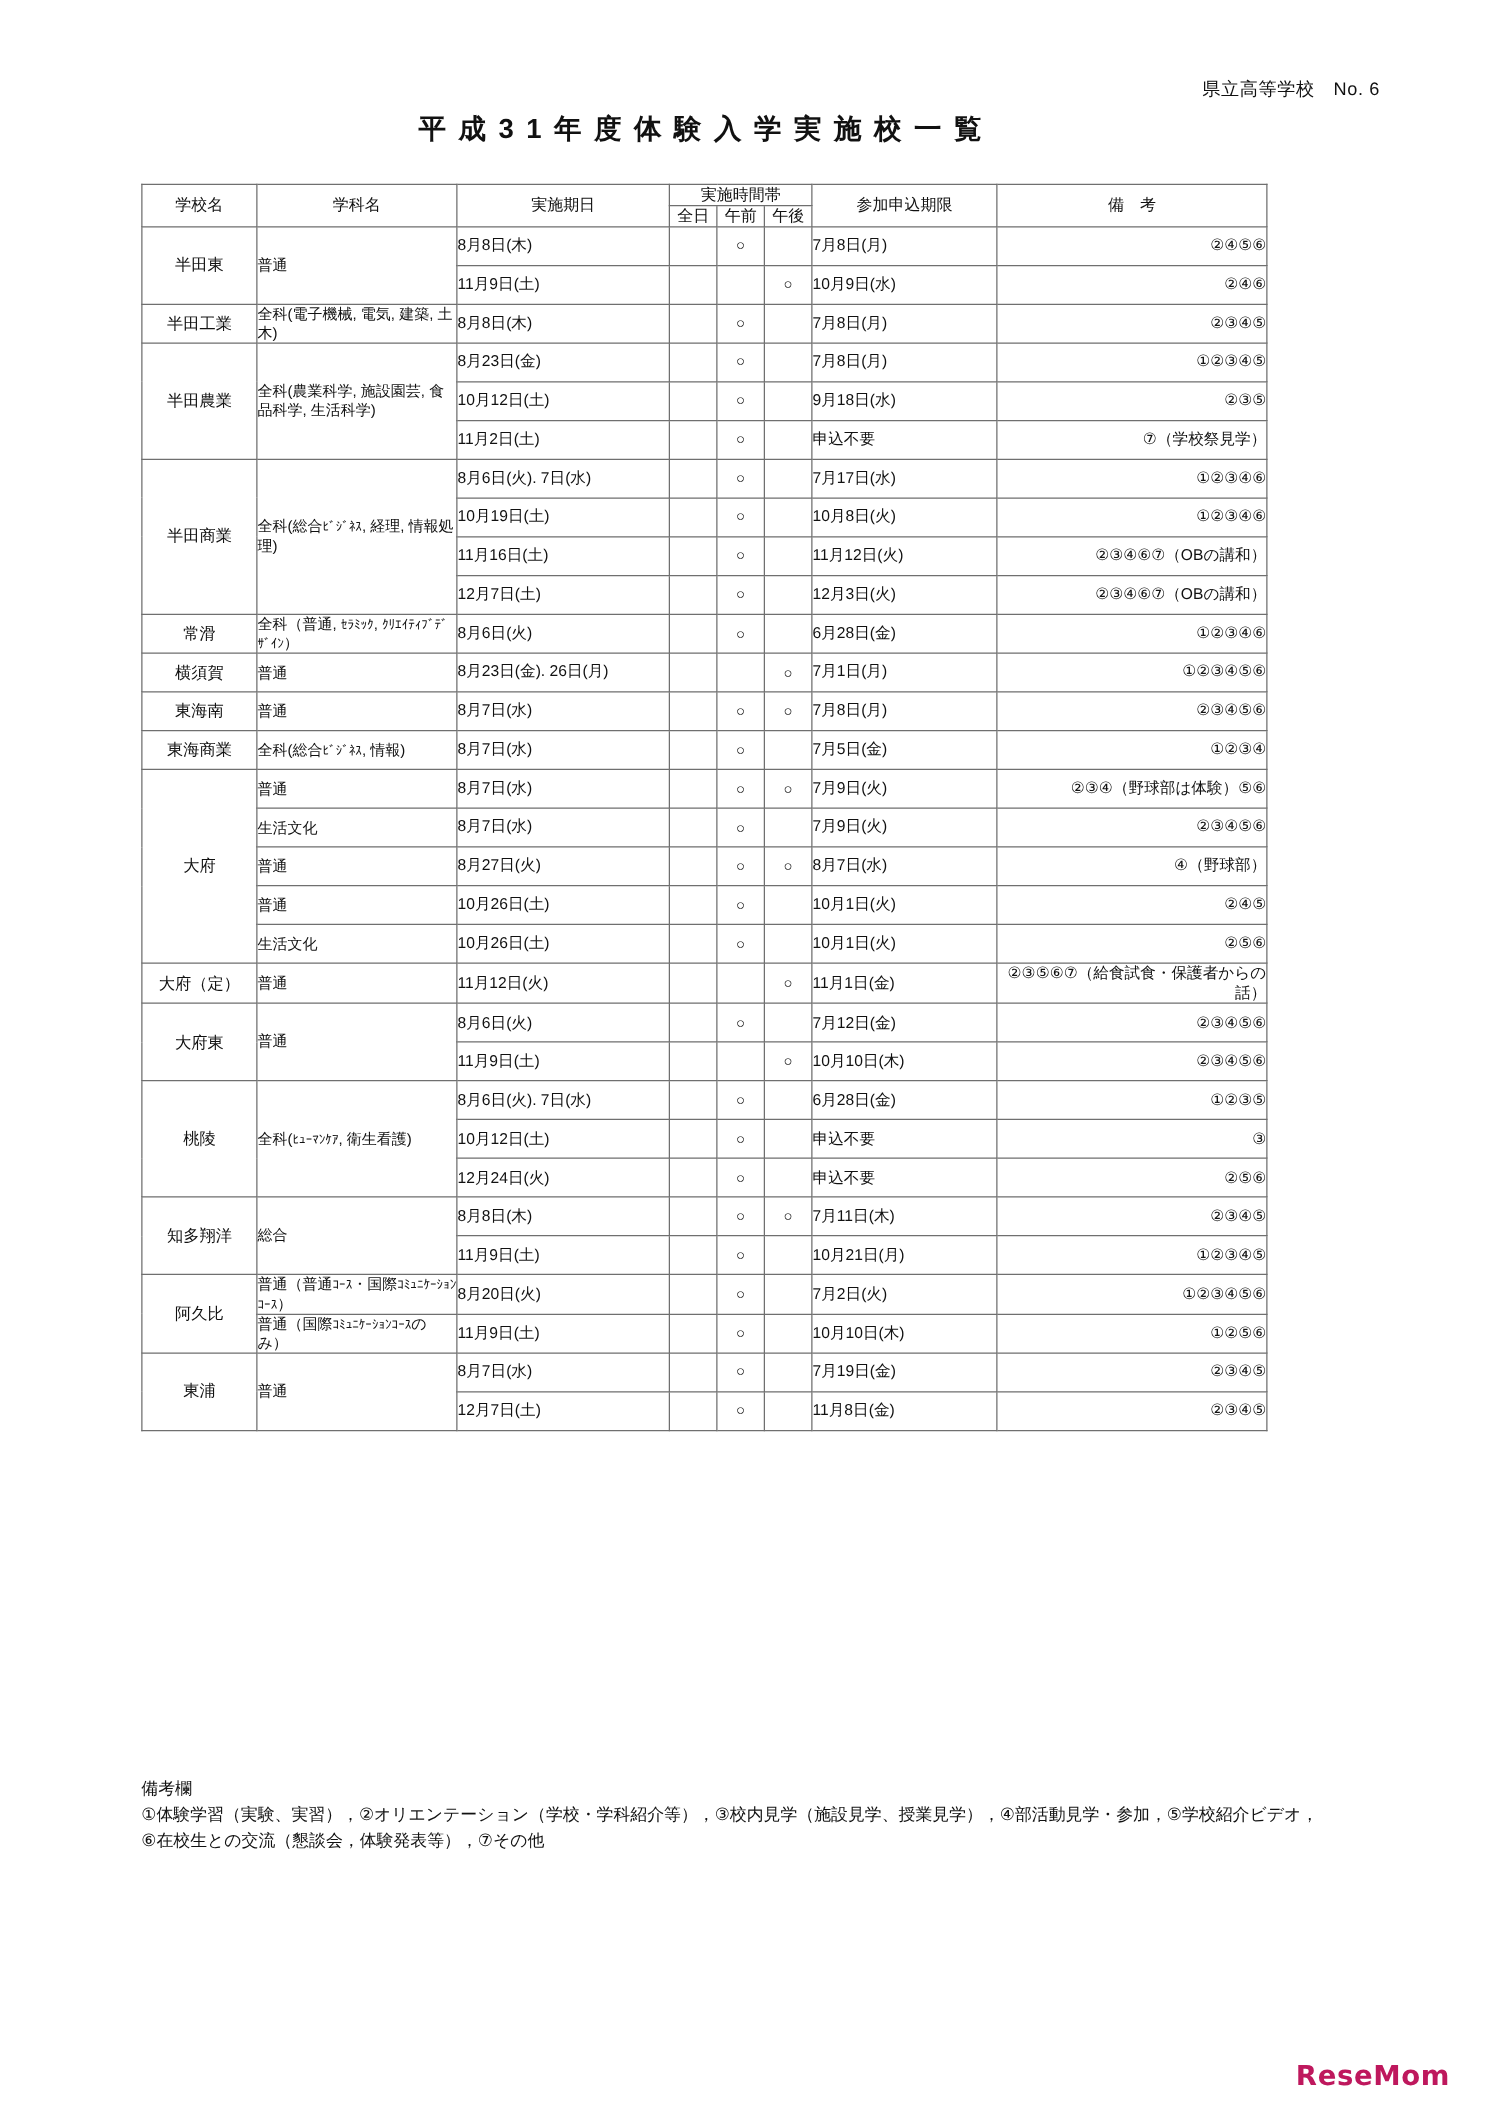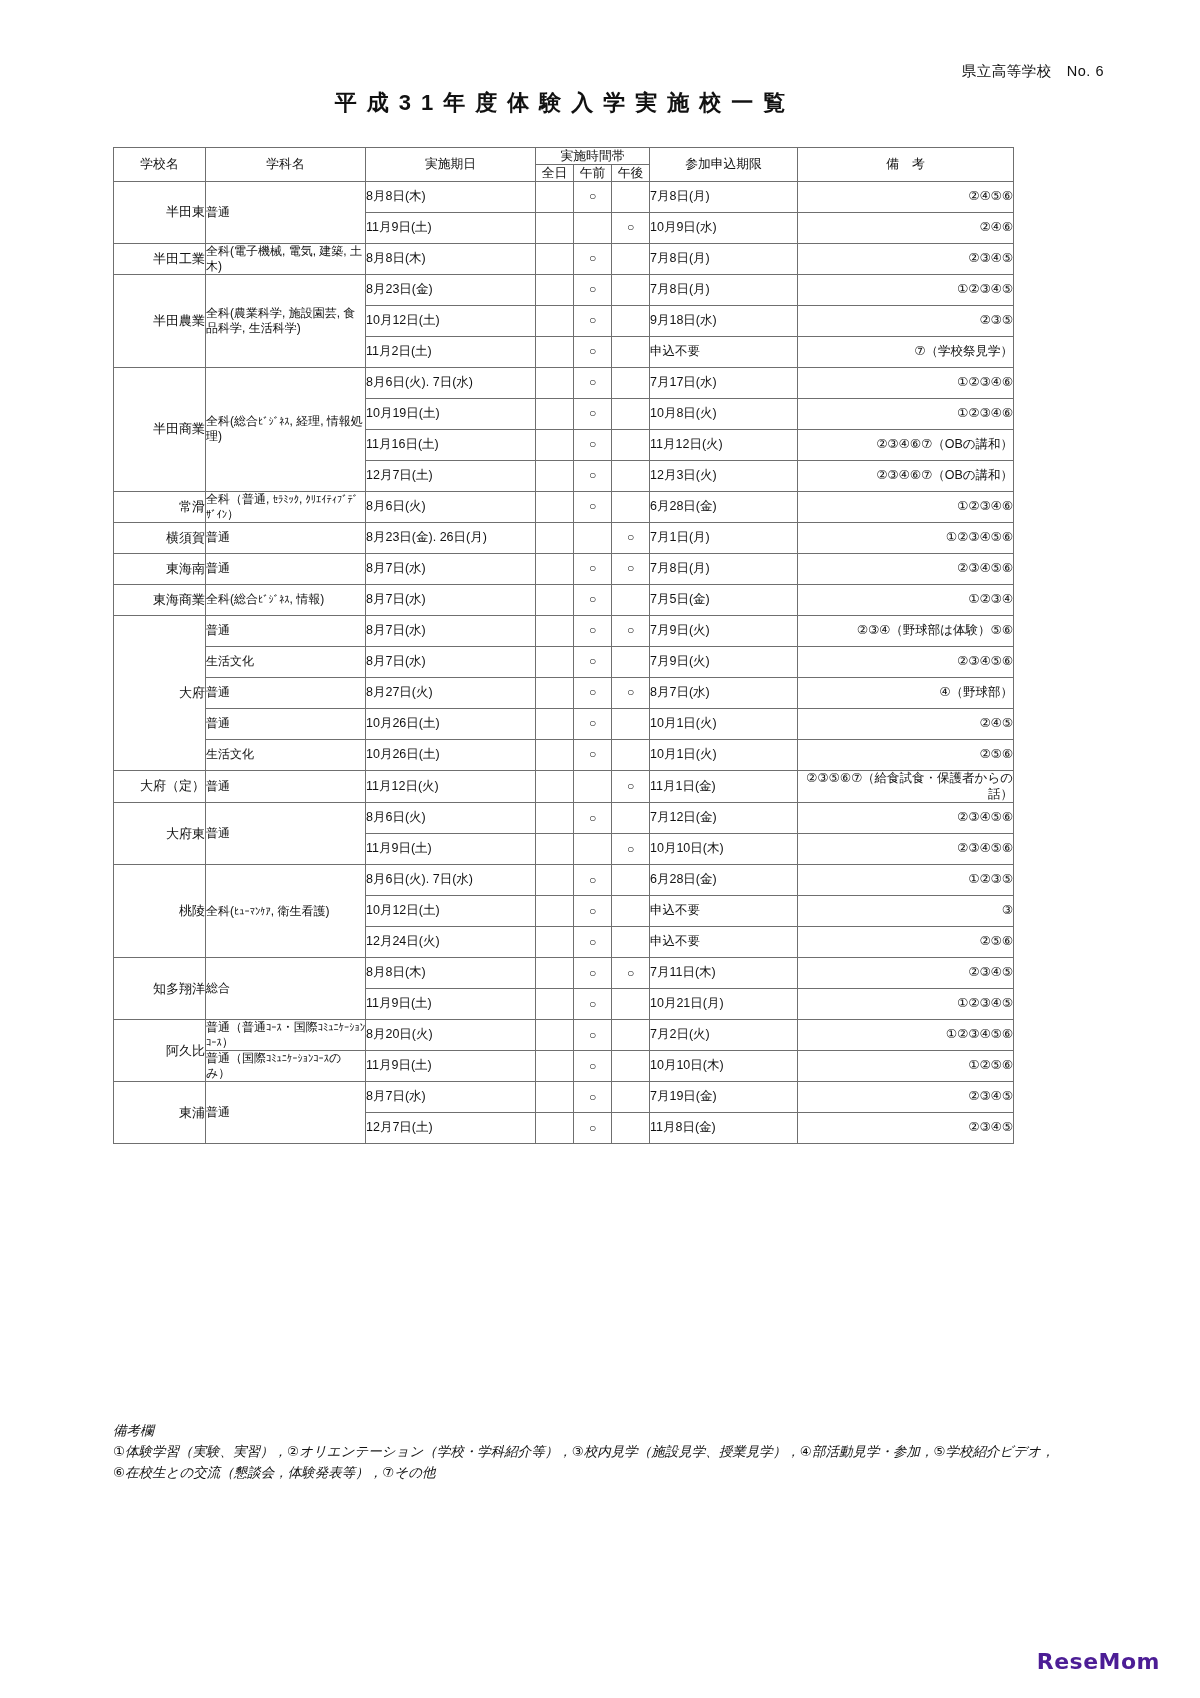--- a/index.html
+++ b/index.html
@@ -82,21 +82,21 @@
   col.c-allday  { width: 38px; }
   col.c-am      { width: 38px; }
   col.c-pm      { width: 38px; }
   col.c-deadline{ width: 148px; }
   col.c-remarks { width: 216px; }
 
   .th-group { font-size: 12.8px; }
   .th-sub { font-size: 11.6px; height: 14px; }
 
   td.school {
-    text-align: right;
+    text-align: center;
     font-size: 13px;
   }
   td.dept {
     padding: 2px 3px 2px 4px;
     font-size: 12px;
     text-align: left;
   }
   td.date {
     padding-left: 5px;
     font-size: 12.5px;
@@ -119,30 +119,30 @@
 
   
   .notes {
     position: absolute;
     left: 113px;
     top: 1421px;
     width: 950px;
     font-size: 13.5px;
     line-height: 1.55;
   }
-  .notes div { white-space: pre-wrap; font-style: italic; }
+  .notes div { white-space: pre-wrap; }
 
   
   .watermark {
     position: absolute;
     right: 40px;
     bottom: 24px;
     font-size: 22px;
     font-weight: 700;
-    color: #4c1d95;
+    color: #be185d;
     letter-spacing: 0.5px;
     font-family: "DejaVu Sans", sans-serif;
   }
 </style>
 </head>
 <body>
 
 <div class="page">
 
   <div class="sheet-header">県立高等学校　No. 6</div>

